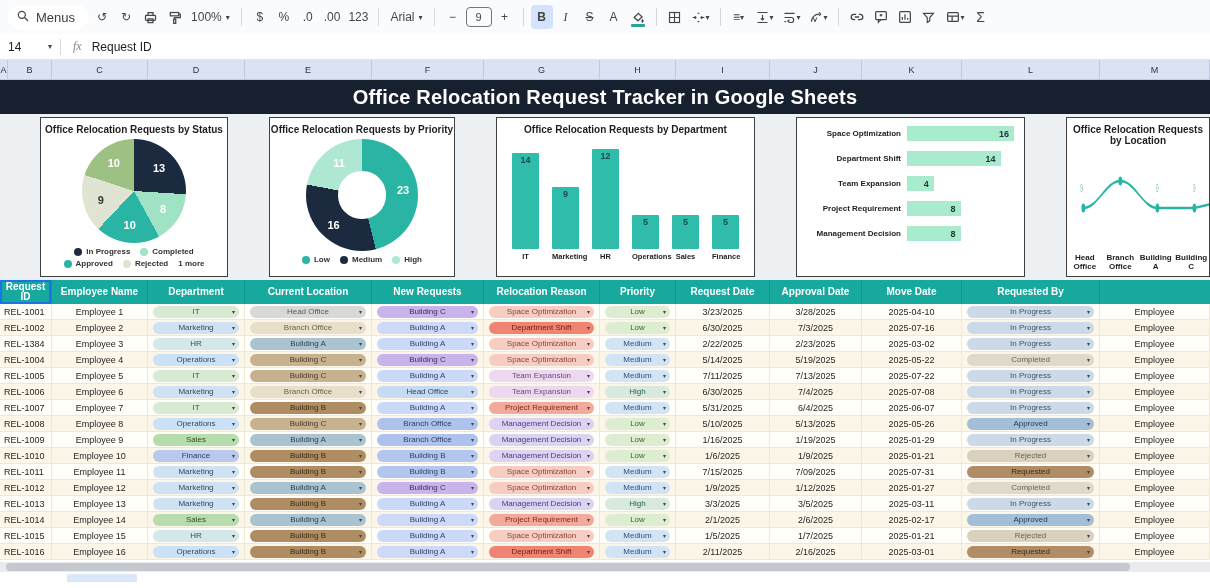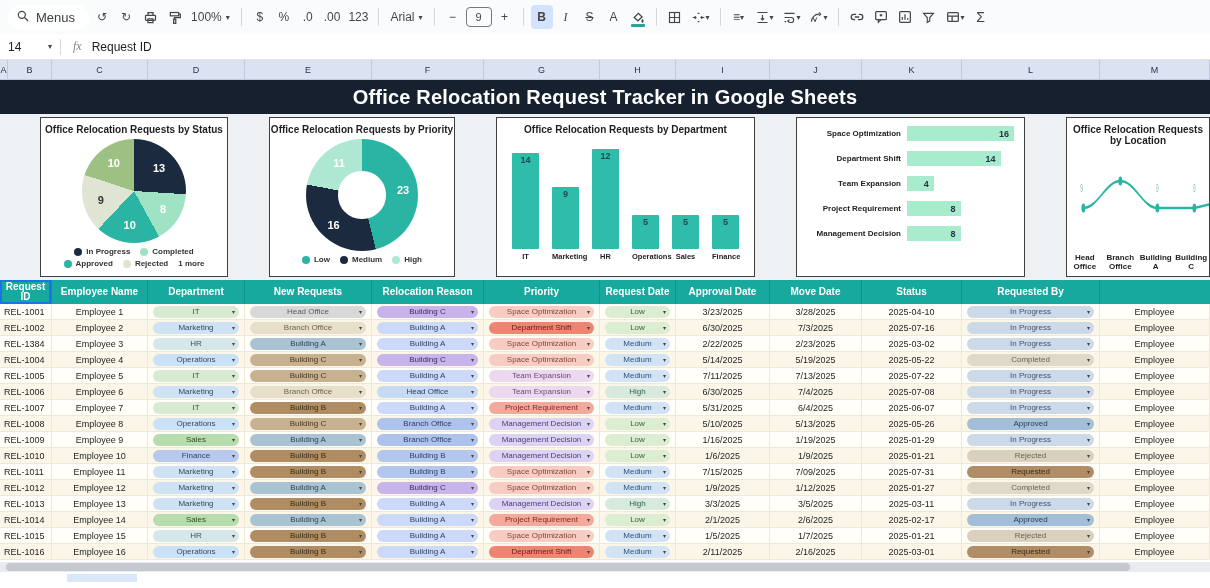--- a/index.html
+++ b/index.html
@@ -427,27 +427,27 @@
         </div>
       </div>
     </div>
   </div>
 
 <div class="sheet-table">
   <div class="thead" id="thead">
       <div class="th selected">Request ID</div>
       <div class="th">Employee Name</div>
       <div class="th">Department</div>
+      <div class="th">Current Location</div>
       <div class="th">New Requests</div>
       <div class="th">Relocation Reason</div>
       <div class="th">Priority</div>
       <div class="th">Request Date</div>
       <div class="th">Approval Date</div>
       <div class="th">Move Date</div>
-      <div class="th">Status</div>
       <div class="th">Requested By</div>
     </div>
   <div id="tbody">
       <div class="trow">
         <div class="td left">REL-1001</div>
         <div class="td">Employee 1</div>
         <div class="td">
           <div class="chip" style="background: rgb(217, 234, 211); color: rgb(60, 79, 42);">
             <span>IT</span>
             <span class="ar">▾</span>

